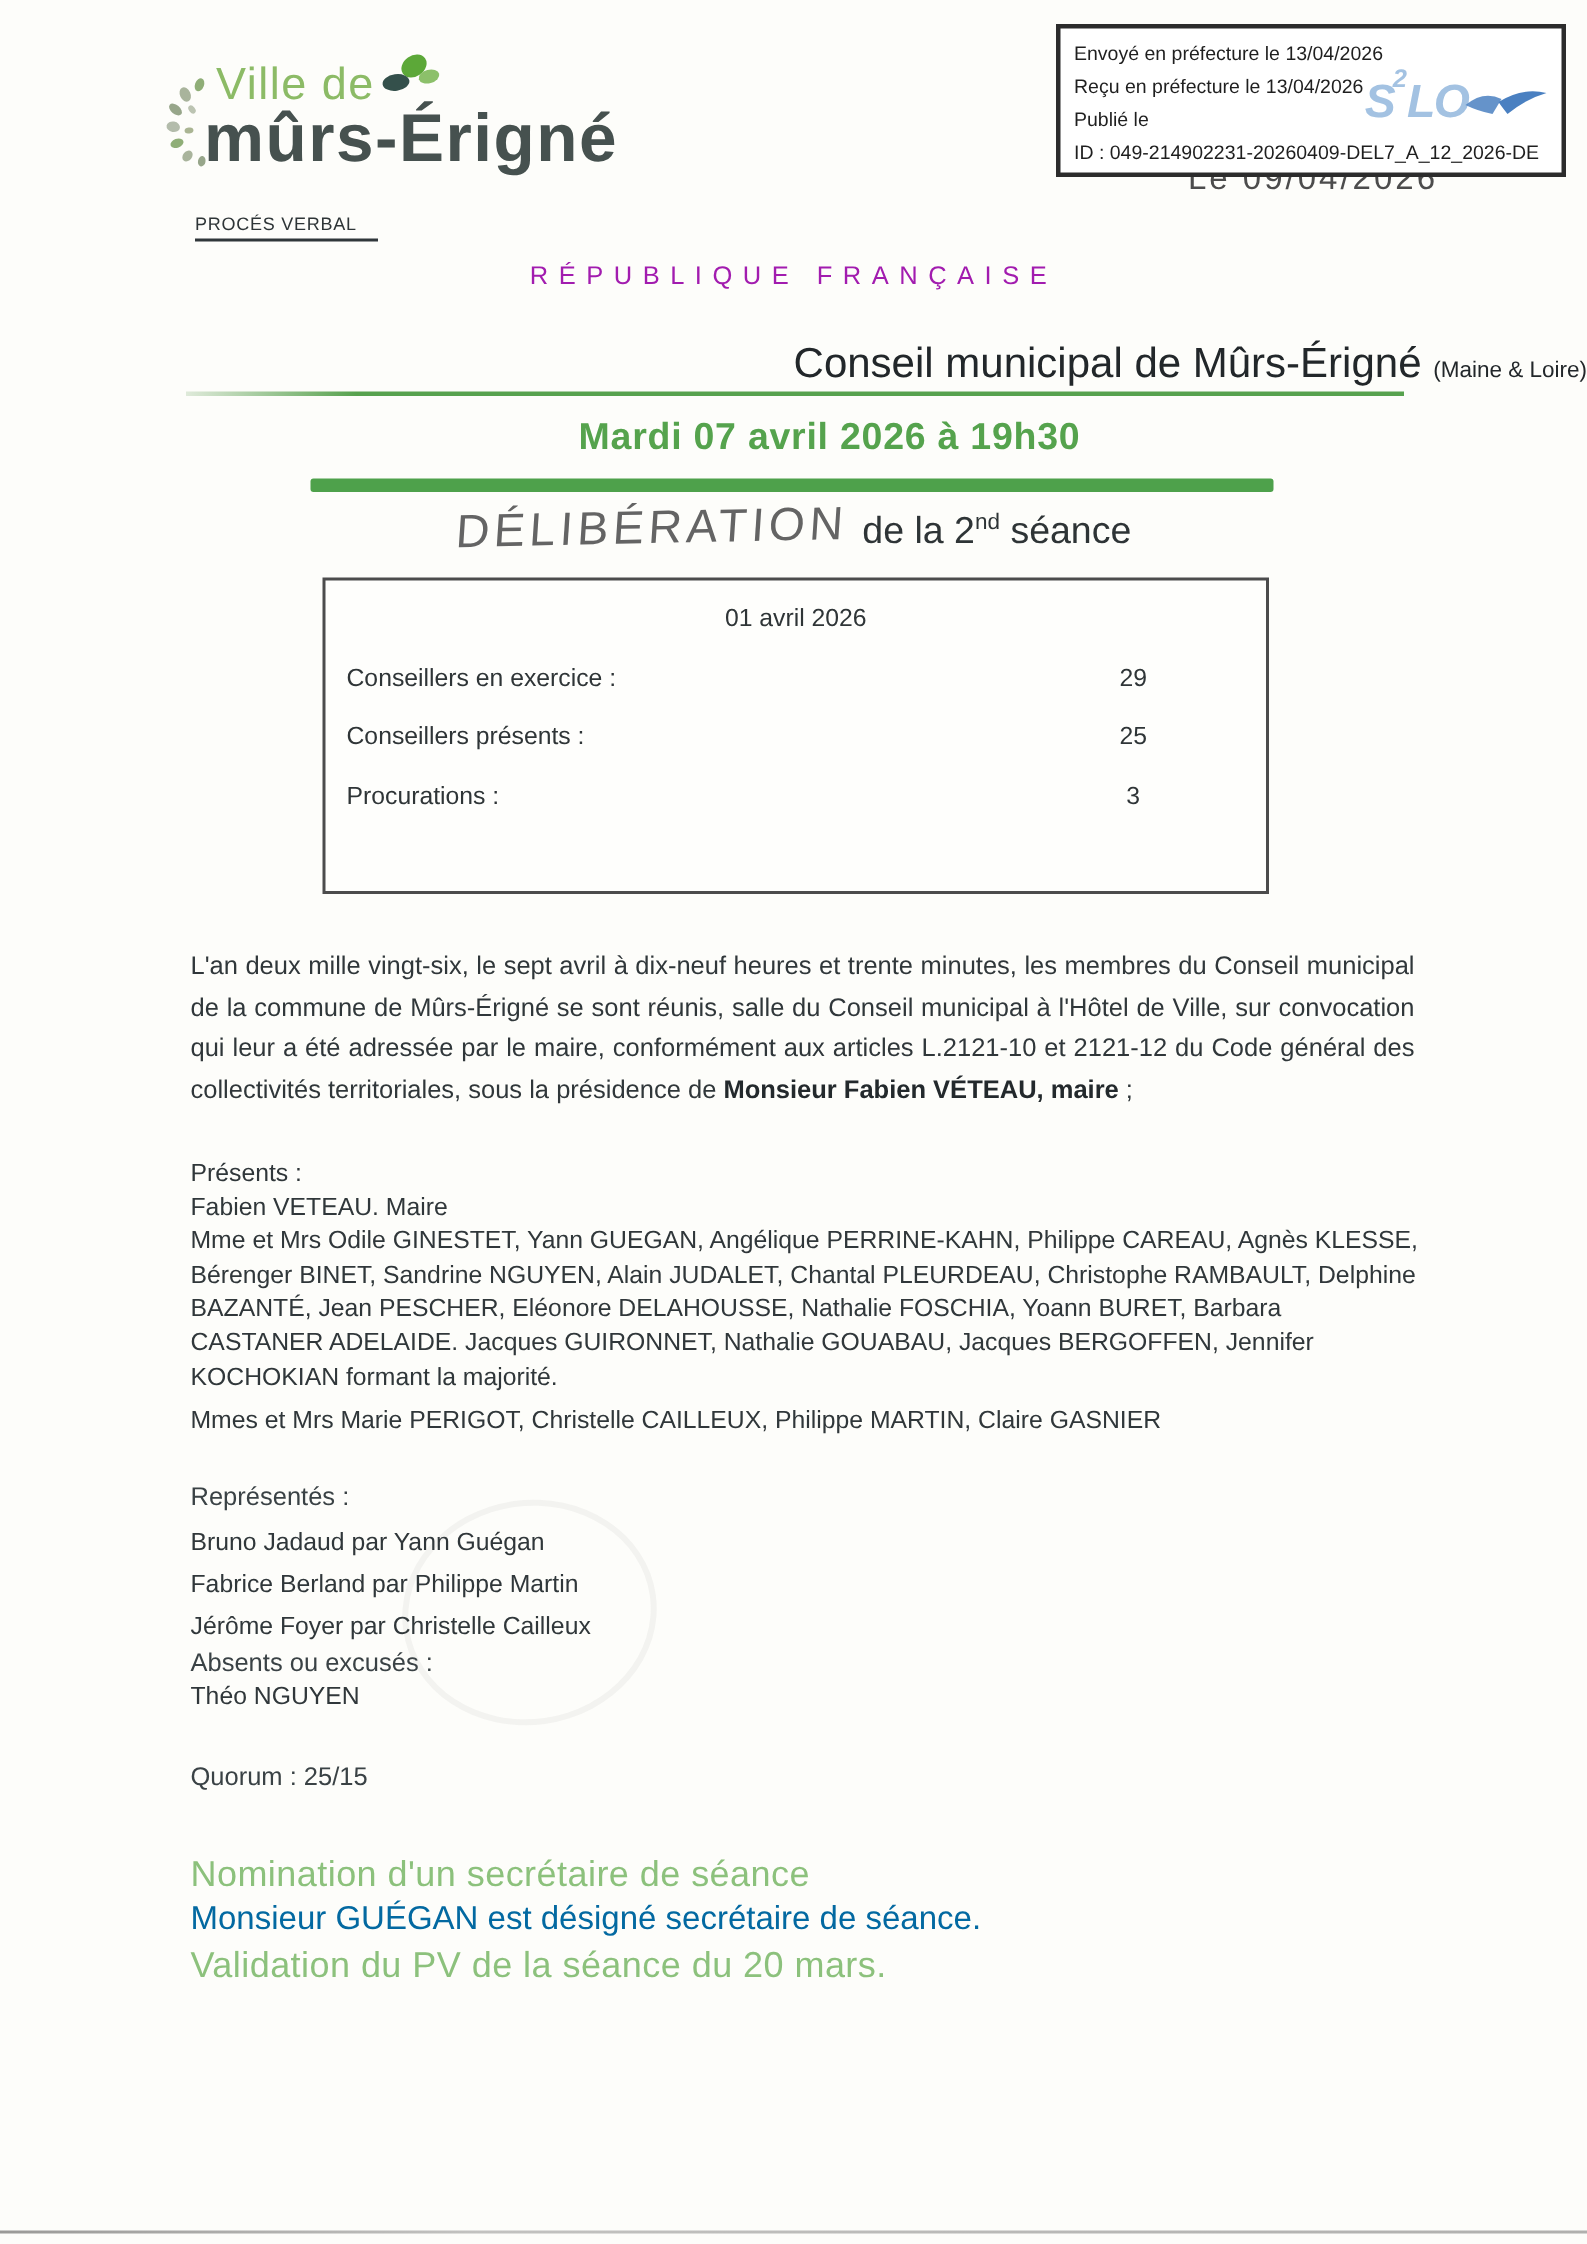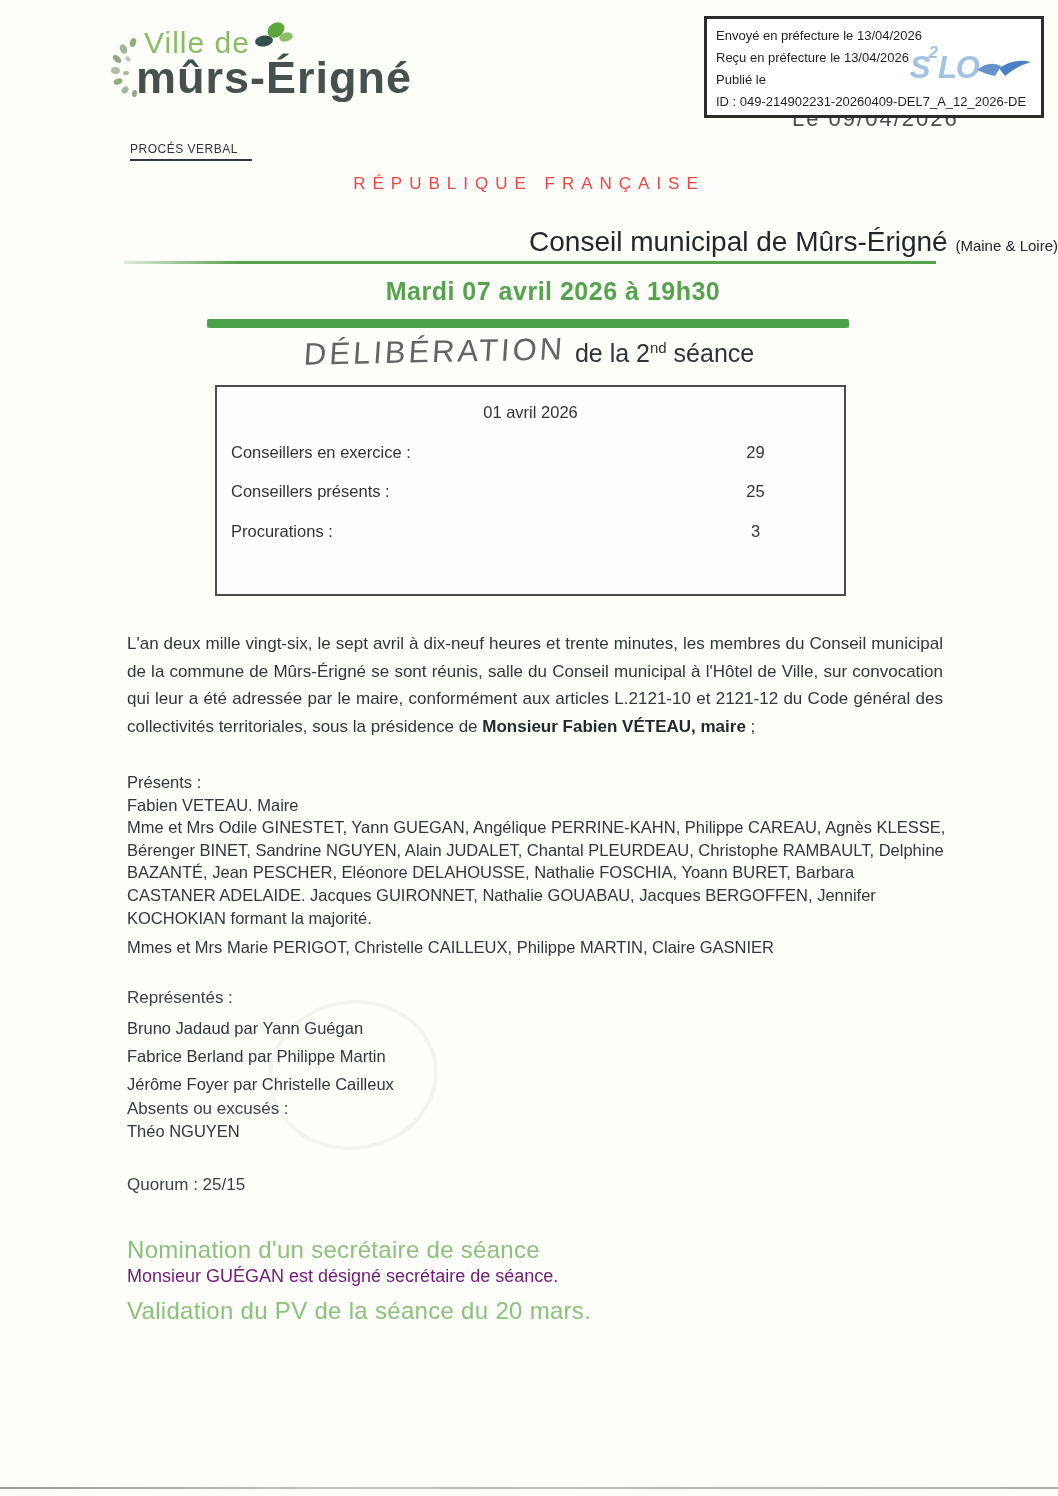--- a/index.html
+++ b/index.html
@@ -8,21 +8,21 @@
     position:relative;
     width:1058px; height:1496px;
     margin:0 auto;
     background:#fdfdfa;
     font-family:"Liberation Sans", sans-serif;
     color:#363d3f;
     overflow:hidden;
   }
 
   
-  .logo { position:absolute; left:112px; top:20px; width:330px; height:96px; }
+  .logo { position:absolute; left:112px; top:34px; width:330px; height:96px; }
   .logo-dots { position:absolute; left:0; top:18px; width:34px; height:62px; }
   .logo-dots i { position:absolute; border-radius:50%; display:block; }
   .logo-top { position:absolute; left:32px; top:6px; font-size:30px; color:#8cbb66; letter-spacing:1px; }
   .butterfly { position:absolute; left:138px; top:0px; }
   .logo-main { position:absolute; left:24px; top:32px; font-size:45px; font-weight:700; color:#46514f; letter-spacing:1px; }
 
   
   .stamp-box {
     position:absolute; left:704px; top:16px; width:340px; height:102px;
     background:#ffffff; border:3px solid #2c2c2c; z-index:2;
@@ -35,21 +35,21 @@
   .s2lo svg { position:relative; top:2px; left:-4px; }
   .date-under-stamp {
     position:absolute; left:792px; top:106px; z-index:1;
     font-size:22px; color:#4c4c4c; letter-spacing:2px; font-weight:500;
   }
 
   
   .doc-label { position:absolute; left:130px; top:142px; font-size:12px; letter-spacing:0.5px;
                color:#2e3537; border-bottom:2px solid #30373a; padding-bottom:3px; padding-right:14px; }
   .republic { position:absolute; left:0; top:174px; width:1058px; text-align:center;
-              font-size:17px; letter-spacing:7px; color:#ef4444; }
+              font-size:17px; letter-spacing:7px; color:#a21caf; }
   .council { position:absolute; left:0; top:226px; width:1058px; text-align:right;
              font-size:28px; color:#22272a; }
   .council .region { font-size:15px; letter-spacing:0; }
   .thin-green-line { position:absolute; left:124px; top:261px; width:812px; height:3px;
                      background:linear-gradient(to right, #dfeada 0%, #57a24e 14%, #57a24e 100%); }
   .session { position:absolute; left:0; top:277px; width:1058px; text-align:center;
              font-size:25px; font-weight:700; color:#55a34d; letter-spacing:0.5px;margin-left:24px; }
   .thick-green-bar { position:absolute; left:207px; top:319px; width:642px; height:9px;
                      background:#4ea14b; border-radius:2px; }
   .delib { position:absolute; left:0; top:334px; width:1058px; text-align:center; }
@@ -73,21 +73,21 @@
               font-size:16.5px; line-height:22.6px; color:#30373a; }
   .additional { position:absolute; left:127px; top:938px; width:820px; font-size:16.5px; color:#30373a; }
   .representes-h { position:absolute; left:127px; top:988px; font-size:17px; color:#3a4245; }
   .rep-item { position:absolute; left:127px; font-size:16.5px; color:#30373a; }
   .absents-h { position:absolute; left:127px; top:1099px; font-size:17px; color:#3a4245; }
   .absents-n { position:absolute; left:127px; top:1122px; font-size:16.5px; color:#30373a; }
   .quorum { position:absolute; left:127px; top:1175px; font-size:17px; color:#3a4245; }
 
   
   .section-title { position:absolute; left:127px; font-size:24px; color:#8cc17c; letter-spacing:0.3px; }
-  .section-body { position:absolute; left:127px; font-size:18px; color:#701a75; }
+  .section-body { position:absolute; left:127px; font-size:22px; color:#0369a1; }
 
   
   .watermark { position:absolute; left:268px; top:1000px; width:170px; height:150px;
                border:4px solid rgba(110,110,110,0.07); border-radius:50%; transform:rotate(-8deg); }
   .page-edge { position:absolute; left:0; bottom:7px; width:1058px; height:2px;
                background:linear-gradient(to right, #9a9a98, #c2c2c0 30%, #b0b0ae); }
 </style>
 </head>
 <body>
 

